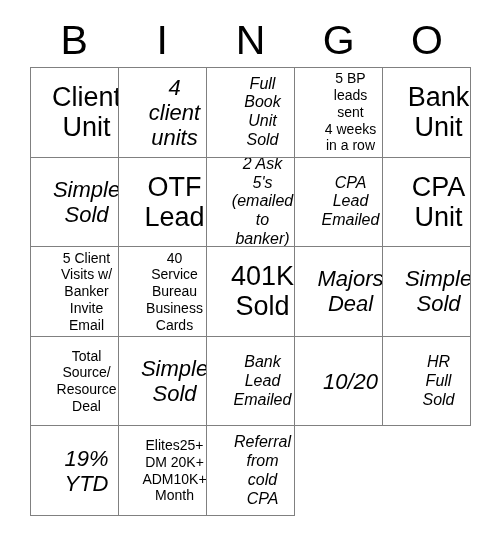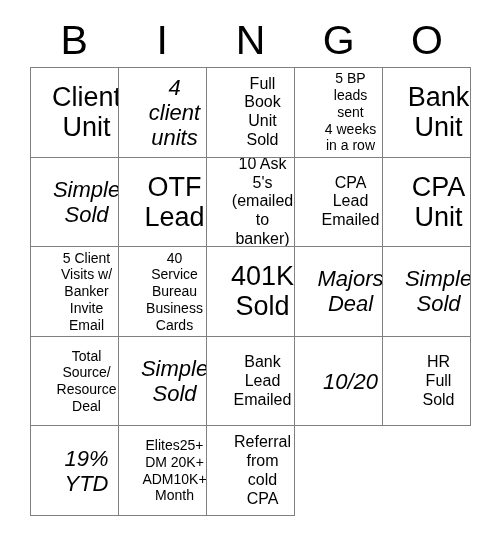--- a/index.html
+++ b/index.html
@@ -77,21 +77,21 @@
     line-height: 1.08;
     white-space: pre-line;
     word-break: normal;
     padding-left: 24px;
   }
 
   
   .fs-xl .cell-text { font-size: 34px; }
   .fs-lg .cell-text { font-size: 27px; line-height: 1.12; }
   .fs-md .cell-text { font-size: 22px; line-height: 1.14; font-style: italic; }
-  .fs-sm .cell-text { font-size: 16px; line-height: 1.18; }
+  .fs-sm .cell-text { font-size: 16px; line-height: 1.18; font-style: italic; }
   .fs-xs .cell-text { font-size: 14px; line-height: 1.2; }
 </style>
 </head>
 <body>
 
 <div class="card">
 
   <div class="header-row">
     <div class="header-cell">
         <span>B</span>
@@ -135,21 +135,21 @@
       </div>
       <div class="cell fs-md">
         <span class="cell-text">Simple
 Sold</span>
       </div>
       <div class="cell fs-lg">
         <span class="cell-text">OTF
 Lead</span>
       </div>
       <div class="cell fs-sm">
-        <span class="cell-text">10 Ask 5's
+        <span class="cell-text">2 Ask 5's
 (emailed
 to banker)</span>
       </div>
       <div class="cell fs-sm">
         <span class="cell-text">CPA
 Lead
 Emailed</span>
       </div>
       <div class="cell fs-lg">
         <span class="cell-text">CPA

